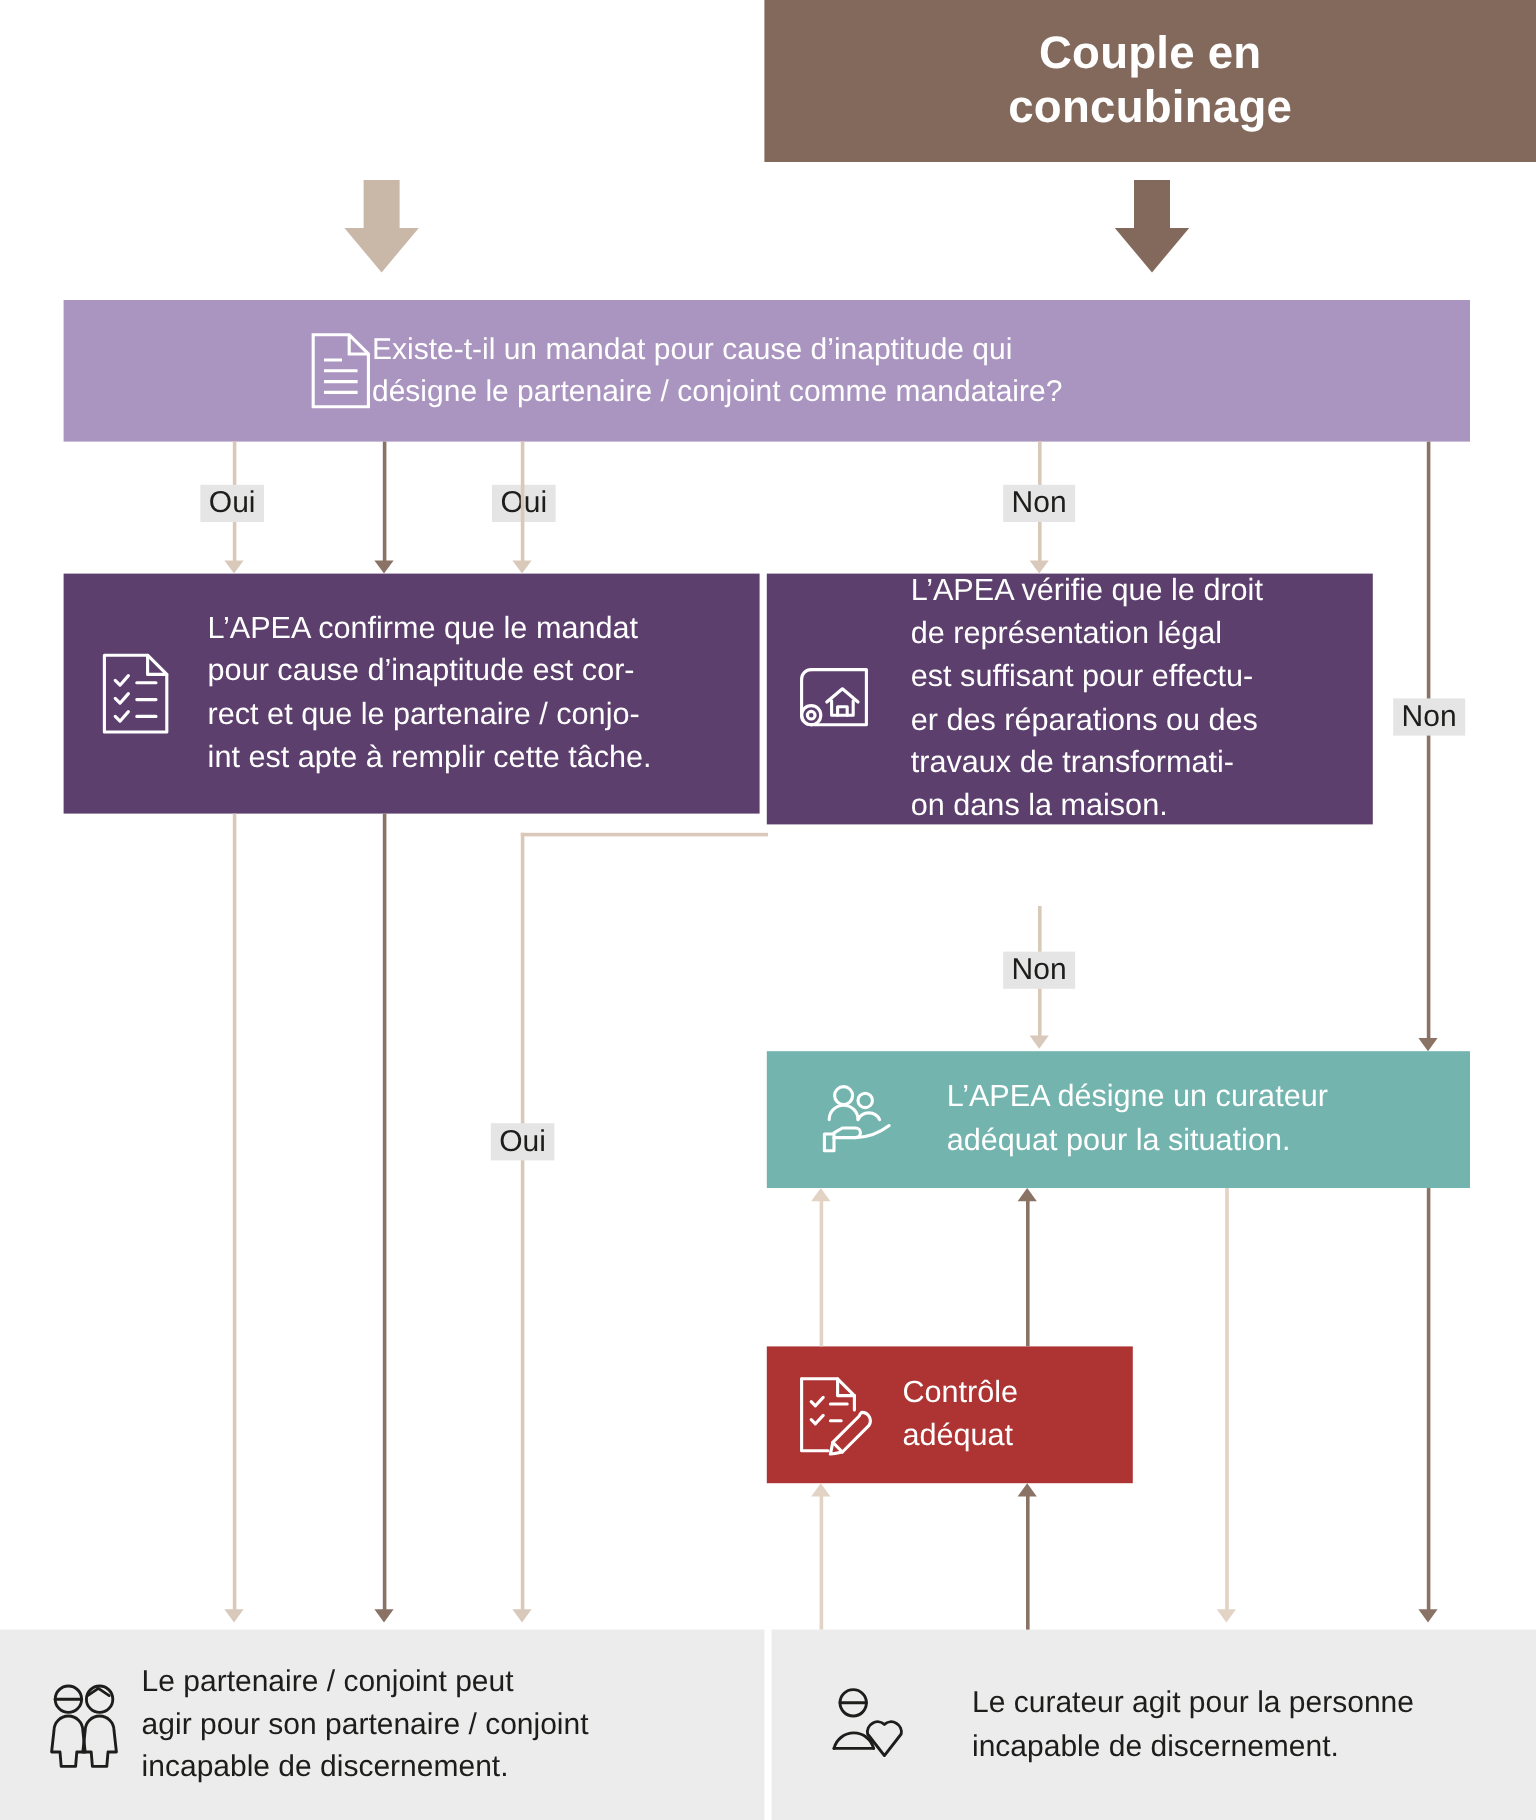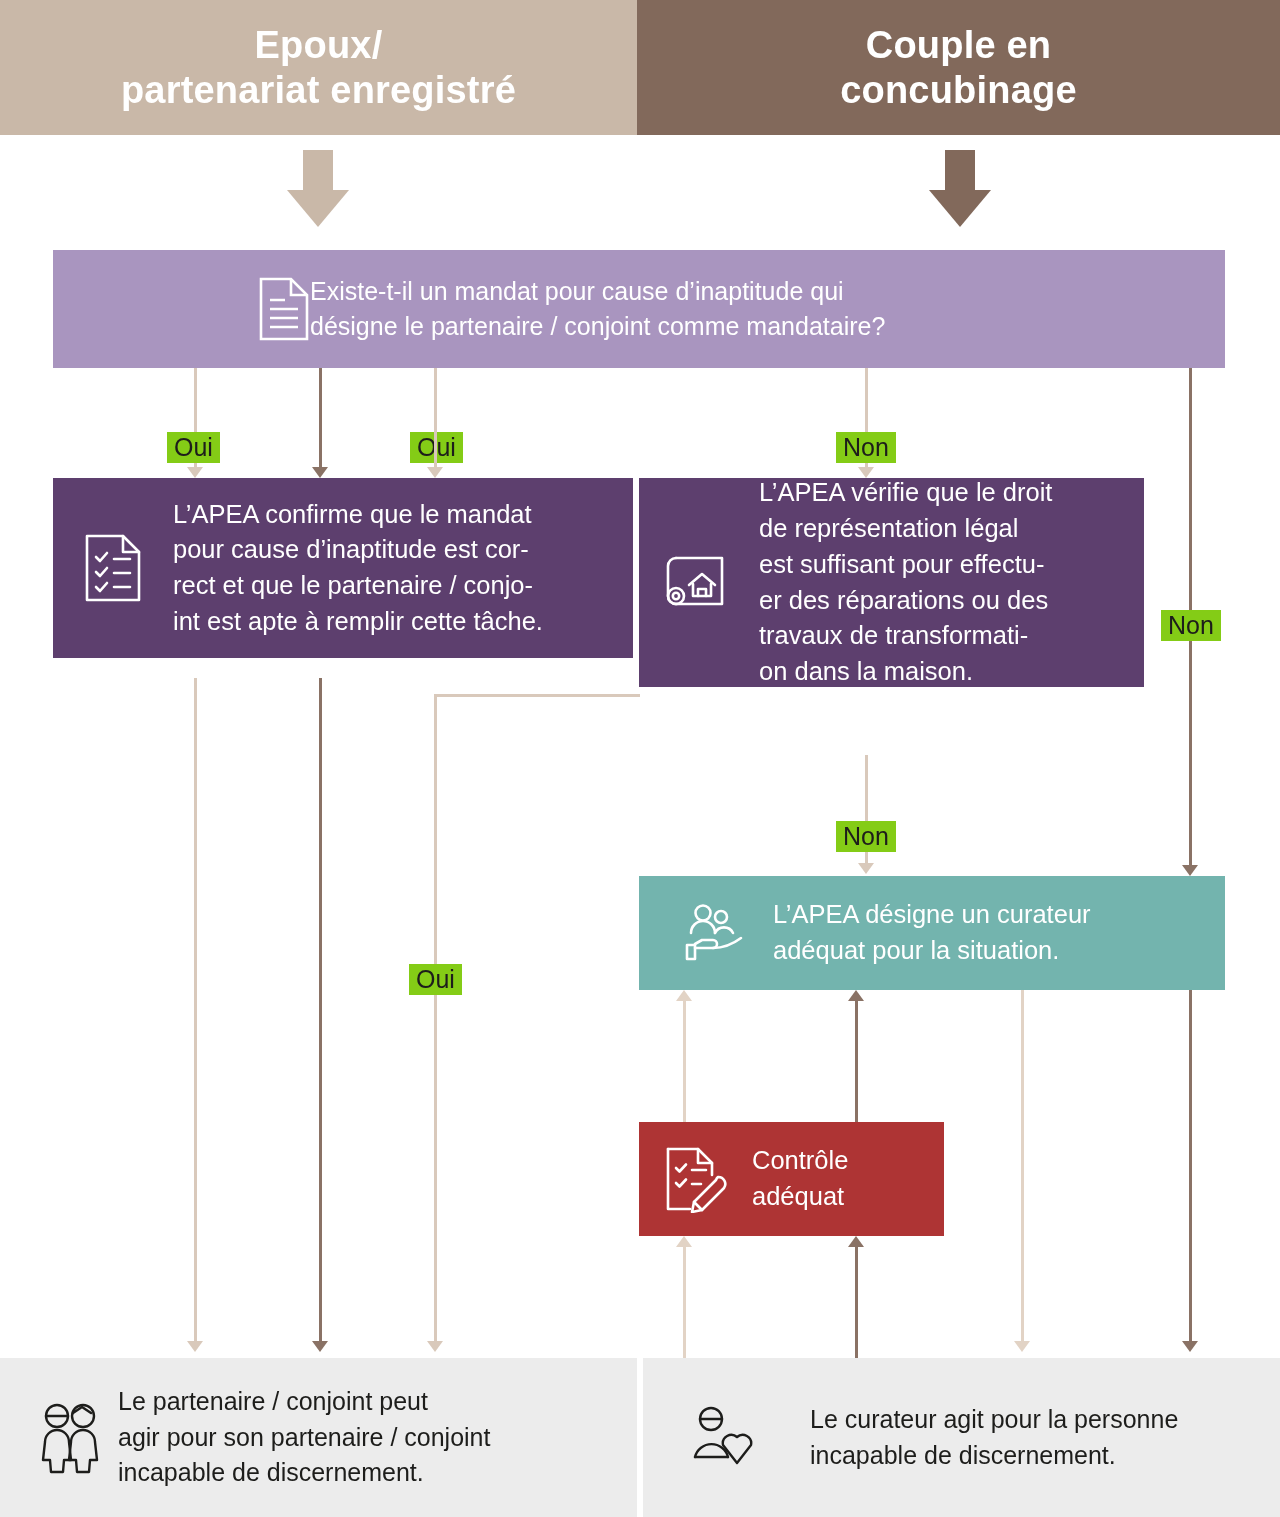--- a/index.html
+++ b/index.html
@@ -18,57 +18,53 @@
   .bigarrow .head{position:absolute;left:50%;transform:translateX(-50%);width:0;height:0;border-left:31px solid transparent;border-right:31px solid transparent;}
 
   
   .box{position:absolute;display:flex;align-items:center;box-sizing:border-box;}
   .box .ico{flex:0 0 auto;display:flex;align-items:center;justify-content:center;}
   .box .txt{white-space:pre-line;}
 
   #box-question{left:53px;top:250px;width:1172px;height:118px;background:#a995bf;padding-left:205px;}
   #box-question .txt{color:#fff;font-size:25px;line-height:1.42;}
 
-  #box-confirm{left:53px;top:478px;width:580px;height:180px;background:#5d3f6e;padding-left:30px;}
+  #box-confirm{left:53px;top:478px;width:580px;height:200px;background:#5d3f6e;padding-left:30px;}
   #box-confirm .txt{color:#fff;font-size:25.5px;line-height:1.40;margin-left:30px;}
 
   #box-verify{left:639px;top:478px;width:505px;height:209px;background:#5d3f6e;padding-left:24px;}
   #box-verify .txt{color:#fff;font-size:25.5px;line-height:1.40;margin-left:30px;}
 
   #box-curator{left:639px;top:876px;width:586px;height:114px;background:#73b4ae;padding-left:44px;}
-  #box-curator .txt{color:#fff;font-size:25.5px;line-height:1.40;margin-left:28px;}
+  #box-curator .txt{color:#fff;font-size:25.5px;line-height:1.40;margin-left:44px;}
 
   #box-controle{left:639px;top:1122px;width:305px;height:114px;background:#ae3434;padding-left:25px;}
   #box-controle .txt{color:#fff;font-size:25.5px;line-height:1.40;margin-left:24px;}
 
   #box-outcome-left{left:0px;top:1358px;width:637px;height:159px;background:#ececec;padding-left:40px;}
   #box-outcome-left .txt{color:#1d1d1b;font-size:25px;line-height:1.42;margin-left:16px;}
 
   #box-outcome-right{left:643px;top:1358px;width:637px;height:159px;background:#ececec;padding-left:48px;gap:27px;}
   #box-outcome-right .txt{color:#1d1d1b;font-size:25px;line-height:1.42;margin-left:30px;}
 
   
   .vline{position:absolute;width:3px;}
   .hline{position:absolute;height:3px;}
   .adown{position:absolute;width:0;height:0;border-left:8px solid transparent;border-right:8px solid transparent;}
   .aup{position:absolute;width:0;height:0;border-left:8px solid transparent;border-right:8px solid transparent;}
 
-  .lbl{position:absolute;color:#1d1d1b;font-size:25px;line-height:1;background:#84cc16;padding:3px 7px;margin-top:28px;}
+  .lbl{position:absolute;color:#1d1d1b;font-size:25px;line-height:1;background:#e5e5e5;padding:3px 7px;}
 
   svg{display:block;}
 </style>
 </head>
 <body>
 
 <div id="stage">
 
-  <div class="hdr" id="hdr-left">
-    <div class="hdr-txt">Epoux/
-partenariat enregistré</div>
-  </div>
   <div class="hdr" id="hdr-right">
     <div class="hdr-txt">Couple en
 concubinage</div>
   </div>
 
   <div class="bigarrow" style="left:318px;top:150px;">
     <div class="shaft" style="height:40px;background:#c9b8a8;"></div>
     <div class="head" style="top:40px;border-top:37px solid #c9b8a8;"></div>
   </div>
   <div class="bigarrow" style="left:960px;top:150px;">

